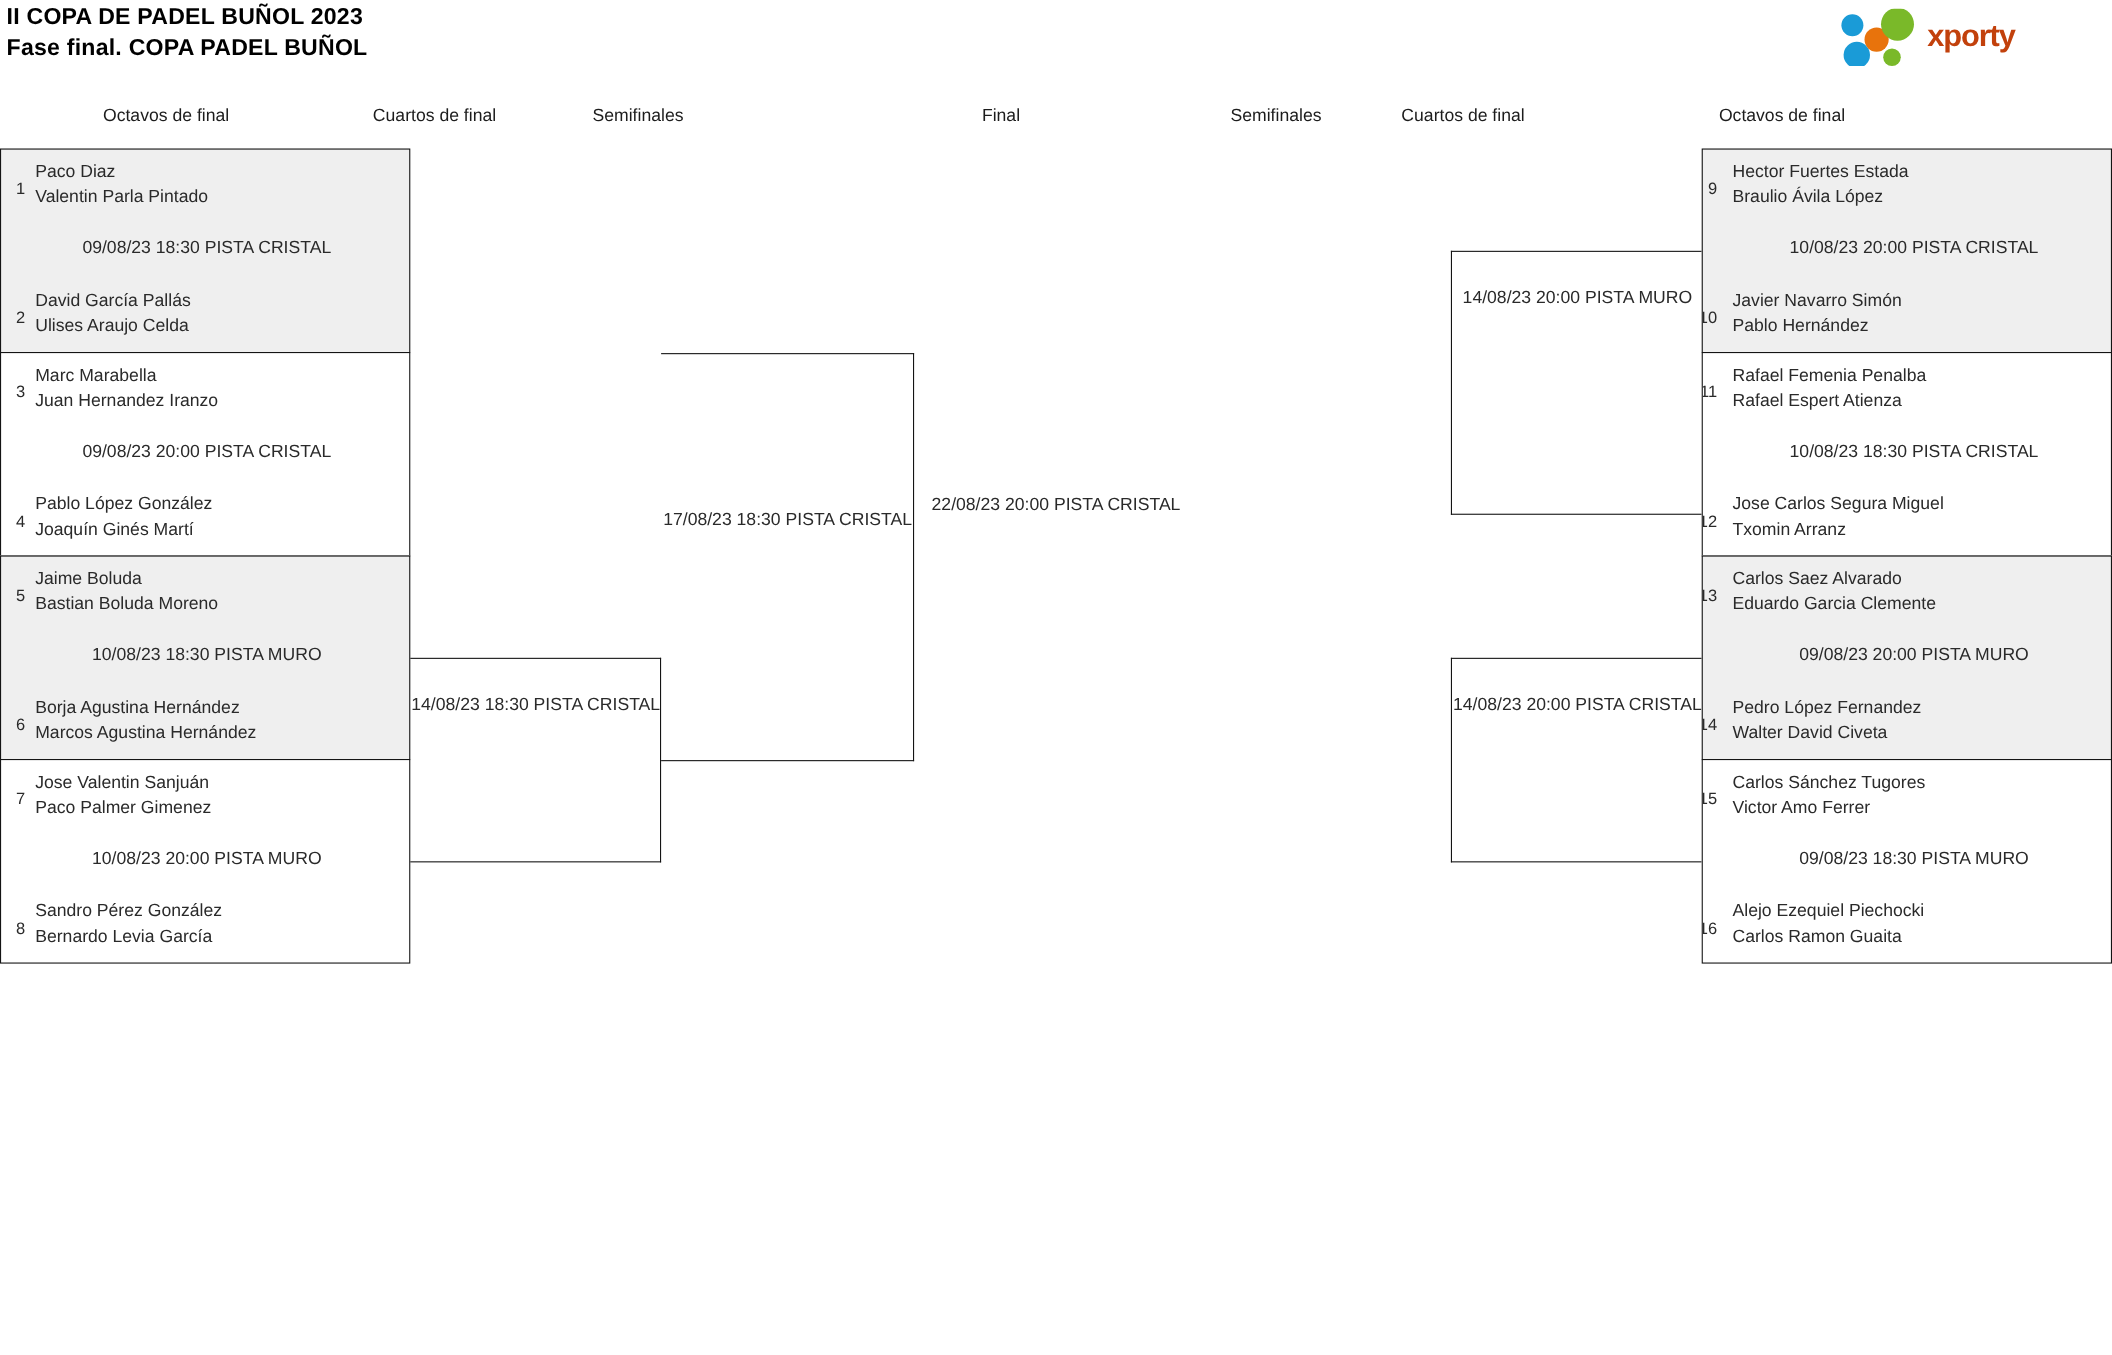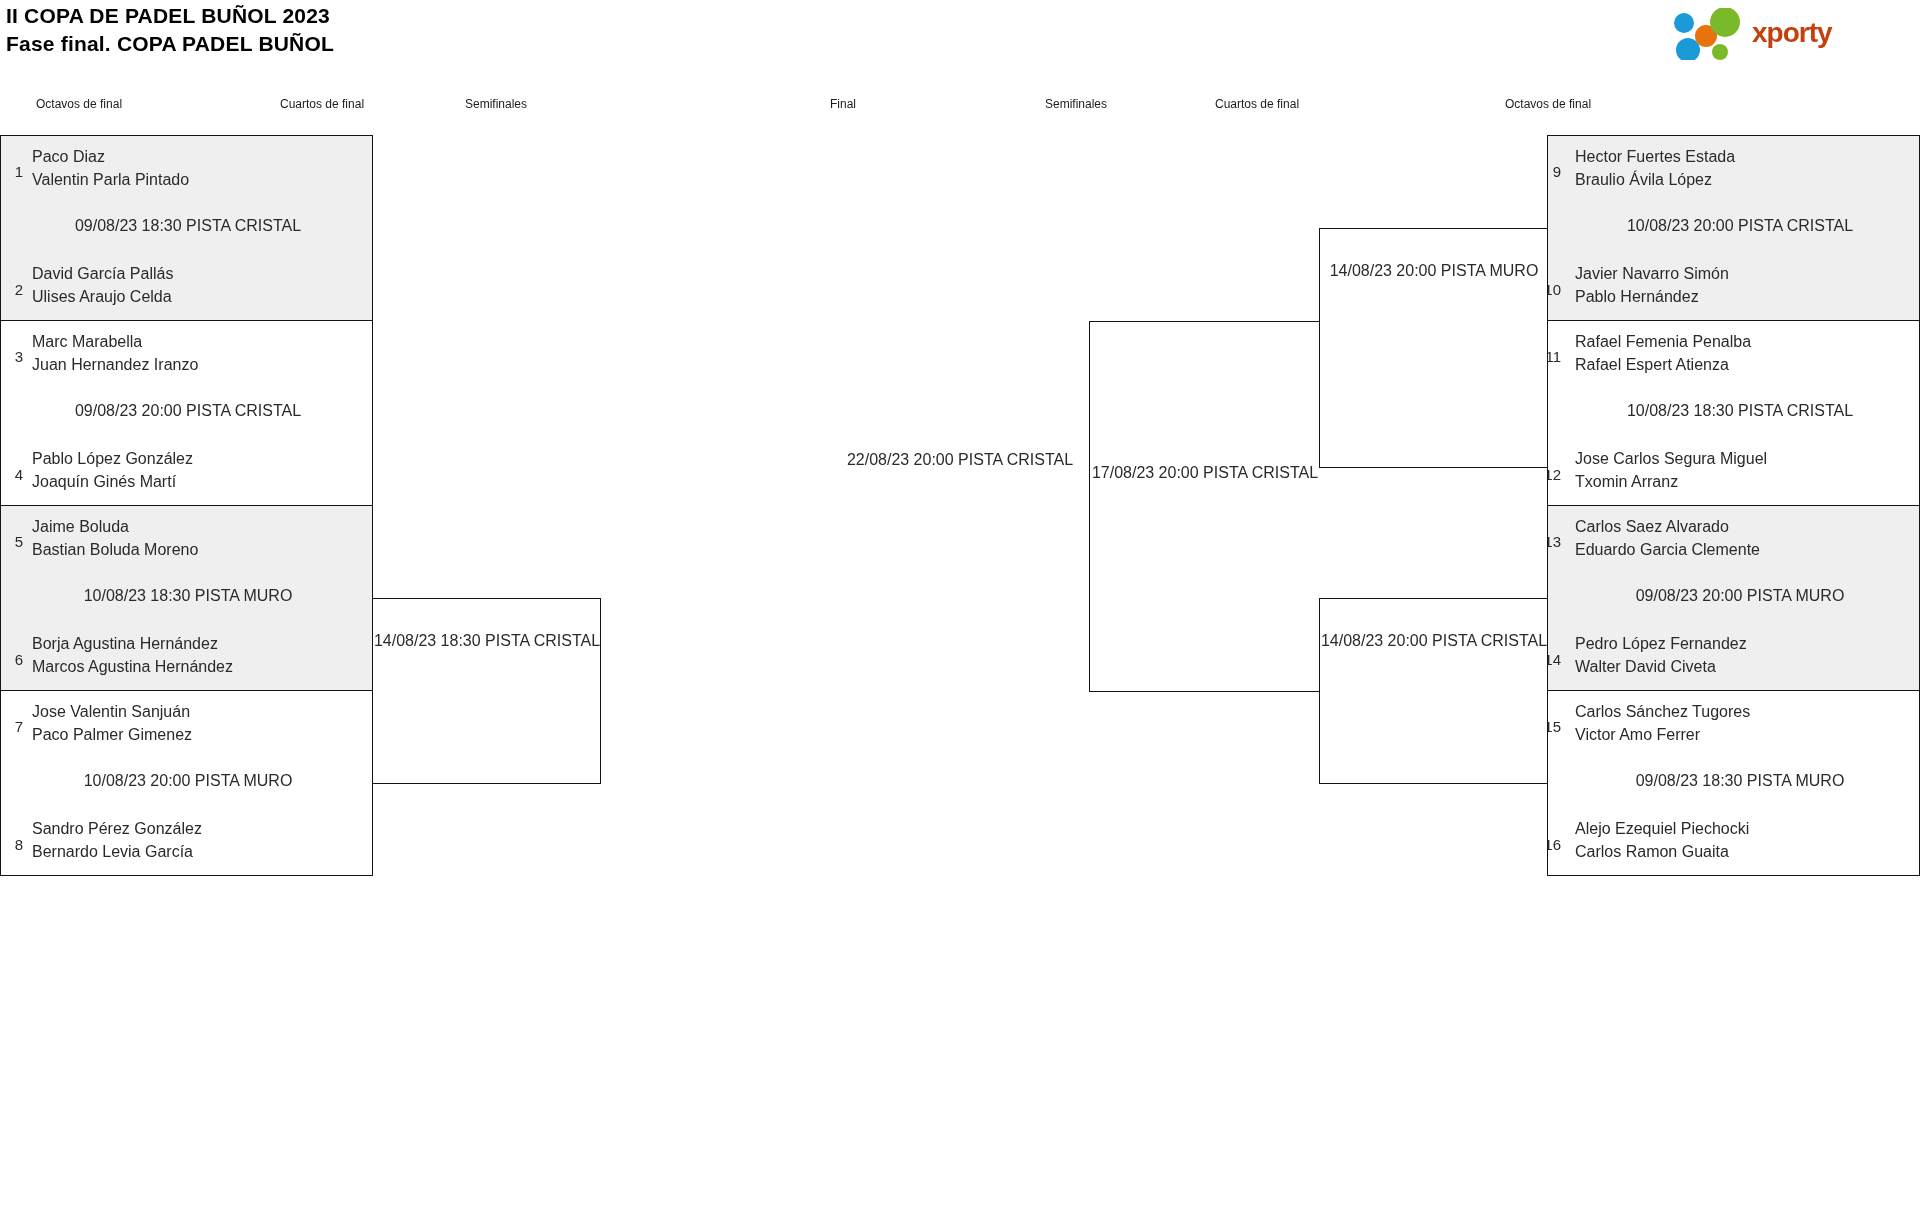--- a/index.html
+++ b/index.html
@@ -30,22 +30,22 @@
   .logo-word {
     position: absolute; left: 86px; top: 0px;
     font-size: 28px; font-weight: bold;
     color: #c2410c; letter-spacing: -1px; line-height: 54px;
   }
 
   
   .round-head {
     position: absolute;
     top: 97px;
-    font-size: 12px;
-    text-align: left;
+    font-size: 16px;
+    text-align: center;
     color: #1c1c1c;
     white-space: nowrap;
   }
 
   
   .slot {
     position: absolute;
     border: 1px solid #141414;
     background: #ffffff;
     overflow: hidden;
@@ -160,26 +160,26 @@
     <div class="seed" style="left:-4px; top:145px;">8</div>
     <div class="team" style="left:31px; top:126px;">Sandro Pérez González</div>
     <div class="team" style="left:31px; top:149px;">Bernardo Levia García</div>
   </div>
 
 
   <div class="conn right" style="left:373px; top:598px; width:228px; height:186px;">
     <div class="conn-label" style="left:0px; top:31px; width:228px;">14/08/23 18:30 PISTA CRISTAL</div>
   </div>
 
+  <div class="conn right" style="left:601px; top:321px; width:230px; height:371px;">
+    <div class="conn-label" style="left:0px; top:140px; width:230px;">17/08/23 18:30 PISTA CRISTAL</div>
+  </div>
 
   <div style="position:absolute; left:831px; top:448px; width:258px; font-size:16px; line-height:23px; text-align:center; color:#2a2a2a;">22/08/23 20:00 PISTA CRISTAL</div>
 
-  <div class="conn left" style="left:1089px; top:321px; width:230px; height:371px;">
-    <div class="conn-label" style="left:0px; top:140px; width:230px;">17/08/23 20:00 PISTA CRISTAL</div>
-  </div>
 
   <div class="conn left" style="left:1319px; top:228px; width:228px; height:240px;">
     <div class="conn-label" style="left:0px; top:31px; width:228px;">14/08/23 20:00 PISTA MURO</div>
   </div>
 
   <div class="conn left" style="left:1319px; top:598px; width:228px; height:186px;">
     <div class="conn-label" style="left:0px; top:31px; width:228px;">14/08/23 20:00 PISTA CRISTAL</div>
   </div>
 
   <div class="slot shaded" style="left:1547px; top:135px; width:373px; height:186px;">

